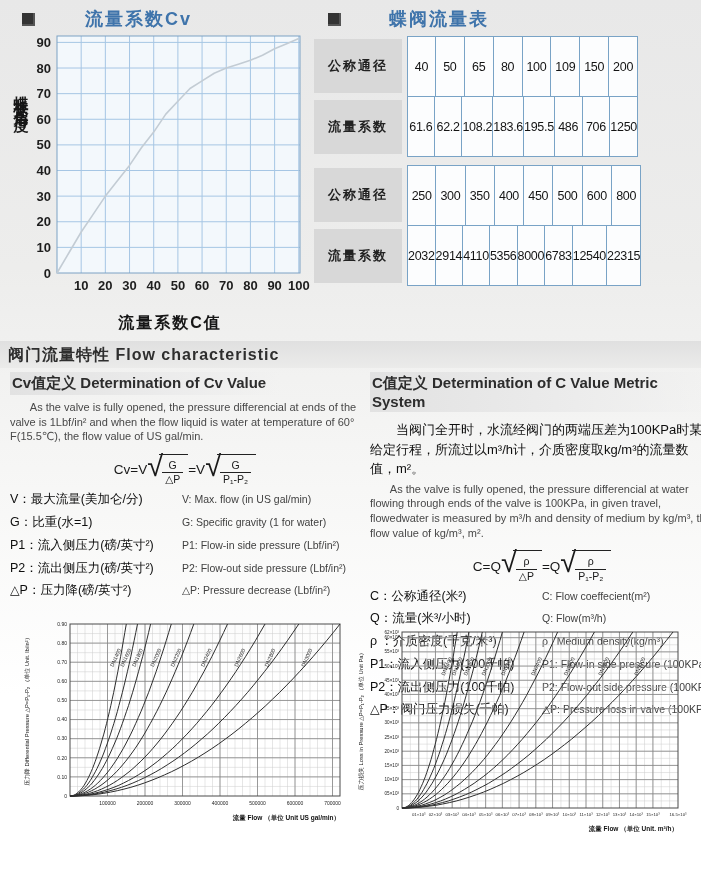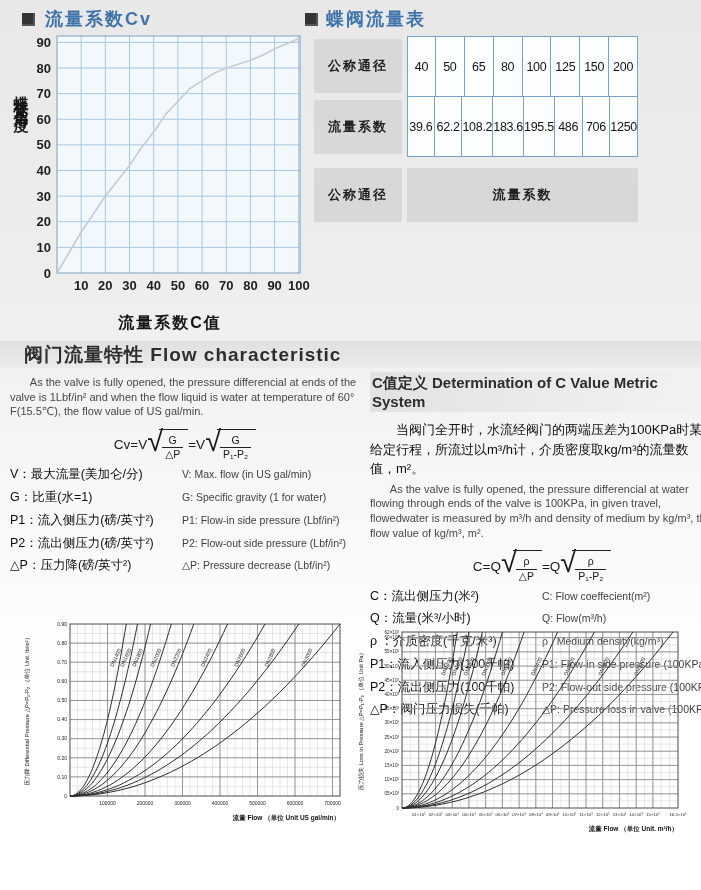--- a/index.html
+++ b/index.html
@@ -4,41 +4,41 @@
 <style>
   html,body{margin:0;padding:0;}
   body{
     width:701px;height:890px;position:relative;overflow:hidden;
     font-family:"Liberation Sans","DejaVu Sans",sans-serif;
     background:linear-gradient(180deg,#e8e8e8 0%,#ededec 30%,#f7f7f6 55%,#ffffff 78%);
     color:#1d1d1d;
   }
   .sec-title{position:absolute;display:flex;align-items:center;gap:10px;}
   .sec-title .sq{width:13px;height:13px;background:#343434;box-shadow:inset -2px -2px 0 #555;}
-  .sec-title .tt{font-size:18px;font-weight:700;color:#3f74ab;letter-spacing:2px;}
+  .sec-title .tt{font-size:18px;font-weight:700;color:#3f74ab;letter-spacing:2px;margin-left:40px;}
 
   #cv-ylabel{position:absolute;left:11px;top:84px;writing-mode:vertical-rl;text-orientation:upright;
     font-size:15px;font-weight:700;color:#161616;letter-spacing:4px;}
   #cv-xlabel{position:absolute;left:30px;top:297px;width:280px;text-align:center;
     font-size:16px;font-weight:700;color:#161616;letter-spacing:2px;margin-top:16px;}
 
   #flow-table{position:absolute;left:314px;top:36px;width:324px;display:flex;flex-direction:column;gap:8px;}
   .tgroup{display:grid;grid-template-columns:88px 1fr;column-gap:5px;}
   .tlabel{background:#d8d8d8;display:flex;align-items:center;justify-content:center;
     font-size:13px;font-weight:700;color:#222;height:54px;margin:3px 0;letter-spacing:2px;}
   .trow{display:grid;grid-template-columns:repeat(8,1fr);}
   .trow .cell{height:59px;display:flex;align-items:center;justify-content:center;
     font-size:12.5px;color:#141414;background:#fcfdfe;
     border:solid #79a3c6;border-width:1px 1px 1px 0;letter-spacing:-0.3px;}
   .trow .cell:first-child{border-left-width:1px;}
   .trow.bot .cell{border-top-width:0;}
 
   .band{position:absolute;left:0;top:341px;width:701px;height:27px;
     background:linear-gradient(180deg,#e0e0e0,#ebebea);}
-  .band .h{margin-left:24px;font-size:19px;font-weight:700;color:#2e2e2e;line-height:27px;letter-spacing:1px;}
+  .band .h{margin-left:8px;font-size:16px;font-weight:700;color:#2e2e2e;line-height:27px;letter-spacing:1px;}
 
   .cols{position:absolute;left:10px;top:372px;width:683px;display:grid;
     grid-template-columns:350px 1fr;column-gap:10px;}
   .subhead{font-size:15px;font-weight:700;color:#2d2d2d;display:inline-block;
     background:linear-gradient(90deg,#e2e2e2 0%,#ececec 60%,rgba(236,236,236,0) 100%);
     padding:2px 14px 2px 2px;margin-bottom:2px;}
   .zh{font-size:13px;color:#0e0e0e;line-height:1.5;text-indent:2em;margin:6px 0 0;}
   .en{font-size:11px;color:#484848;line-height:1.34;text-indent:1.8em;margin:3px 0 0;}
   .formula{display:flex;align-items:center;justify-content:center;gap:0;
     margin:9px 0 4px;font-size:13.5px;color:#191919;}
@@ -103,63 +103,84 @@
     <text x="21" y="170.68513513513514" text-anchor="end" font-size="13" font-weight="700" fill="#1d1d1d">30</text>
     <text x="21" y="145.0635135135135" text-anchor="end" font-size="13" font-weight="700" fill="#1d1d1d">40</text>
     <text x="21" y="119.44189189189187" text-anchor="end" font-size="13" font-weight="700" fill="#1d1d1d">50</text>
     <text x="21" y="93.82027027027026" text-anchor="end" font-size="13" font-weight="700" fill="#1d1d1d">60</text>
     <text x="21" y="68.19864864864864" text-anchor="end" font-size="13" font-weight="700" fill="#1d1d1d">70</text>
     <text x="21" y="42.577027027027" text-anchor="end" font-size="13" font-weight="700" fill="#1d1d1d">80</text>
     <text x="21" y="16.95540540540539" text-anchor="end" font-size="13" font-weight="700" fill="#1d1d1d">90</text>
   </svg>
 <div id="cv-xlabel">流量系数C值</div>
 
-<div class="sec-title" style="left:305px;top:7px;gap:8px;">
+<div class="sec-title" style="left:328px;top:7px;gap:8px;">
   <span class="sq"></span>
   <span class="tt">蝶阀流量表</span>
 </div>
 
 <div id="flow-table">
   <div class="tgroup">
     <div class="tlabel">公称通径</div>
     <div class="trow top">
       <div class="cell">40</div>
       <div class="cell">50</div>
       <div class="cell">65</div>
       <div class="cell">80</div>
       <div class="cell">100</div>
-      <div class="cell">125</div>
+      <div class="cell">109</div>
       <div class="cell">150</div>
       <div class="cell">200</div>
     </div>
     <div class="tlabel">流量系数</div>
     <div class="trow bot">
-      <div class="cell">39.6</div>
+      <div class="cell">61.6</div>
       <div class="cell">62.2</div>
       <div class="cell">108.2</div>
       <div class="cell">183.6</div>
       <div class="cell">195.5</div>
       <div class="cell">486</div>
       <div class="cell">706</div>
       <div class="cell">1250</div>
     </div>
   </div>
   <div class="tgroup">
     <div class="tlabel">公称通径</div>
+    <div class="trow top">
+      <div class="cell">250</div>
+      <div class="cell">300</div>
+      <div class="cell">350</div>
+      <div class="cell">400</div>
+      <div class="cell">450</div>
+      <div class="cell">500</div>
+      <div class="cell">600</div>
+      <div class="cell">800</div>
+    </div>
     <div class="tlabel">流量系数</div>
+    <div class="trow bot">
+      <div class="cell">2032</div>
+      <div class="cell">2914</div>
+      <div class="cell">4110</div>
+      <div class="cell">5356</div>
+      <div class="cell">8000</div>
+      <div class="cell">6783</div>
+      <div class="cell">12540</div>
+      <div class="cell">22315</div>
+    </div>
   </div>
 </div>
 
 <div class="band">
   <div class="h">阀门流量特性 Flow characteristic</div>
 </div>
 
 <div class="cols">
 
   <div>
+    <div class="subhead">Cv值定义 Determination of Cv Value</div>
     <p class="en">As the valve is fully opened, the pressure differencial at ends of the valve is 1Lbf/in² and when the flow liquid is water at temperature of 60° F(15.5℃), the flow value of US gal/min.</p>
     <div class="formula">
       <span>Cv=V</span>
       <span class="sqrt">
         <span class="sg">√</span>
         <span class="sb"><span class="frac">
           <span class="num">G</span>
           <span class="den">△P</span>
         </span></span>
       </span>
@@ -202,21 +223,21 @@
       <span>=Q</span>
       <span class="sqrt">
         <span class="sg">√</span>
         <span class="sb"><span class="frac">
           <span class="num">ρ</span>
           <span class="den">P₁-P₂</span>
         </span></span>
       </span>
     </div>
     <div class="defs">
-      <span class="d-zh">C：流出侧压力(米²)</span>
+      <span class="d-zh">C：公称通径(米²)</span>
       <span class="d-en">C: Flow coeffecient(m²)</span>
       <span class="d-zh">Q：流量(米³/小时)</span>
       <span class="d-en">Q: Flow(m³/h)</span>
       <span class="d-zh">ρ ：介质密度(千克/米³)</span>
       <span class="d-en">ρ : Medium density(kg/m³)</span>
       <span class="d-zh">P1：流入侧压力(100千帕)</span>
       <span class="d-en">P1: Flow-in side pressure (100KPa)</span>
       <span class="d-zh">P2：流出侧压力(100千帕)</span>
       <span class="d-en">P2: Flow-out side pressure (100KPa)</span>
       <span class="d-zh">△P：阀门压力损失(千帕)</span>

